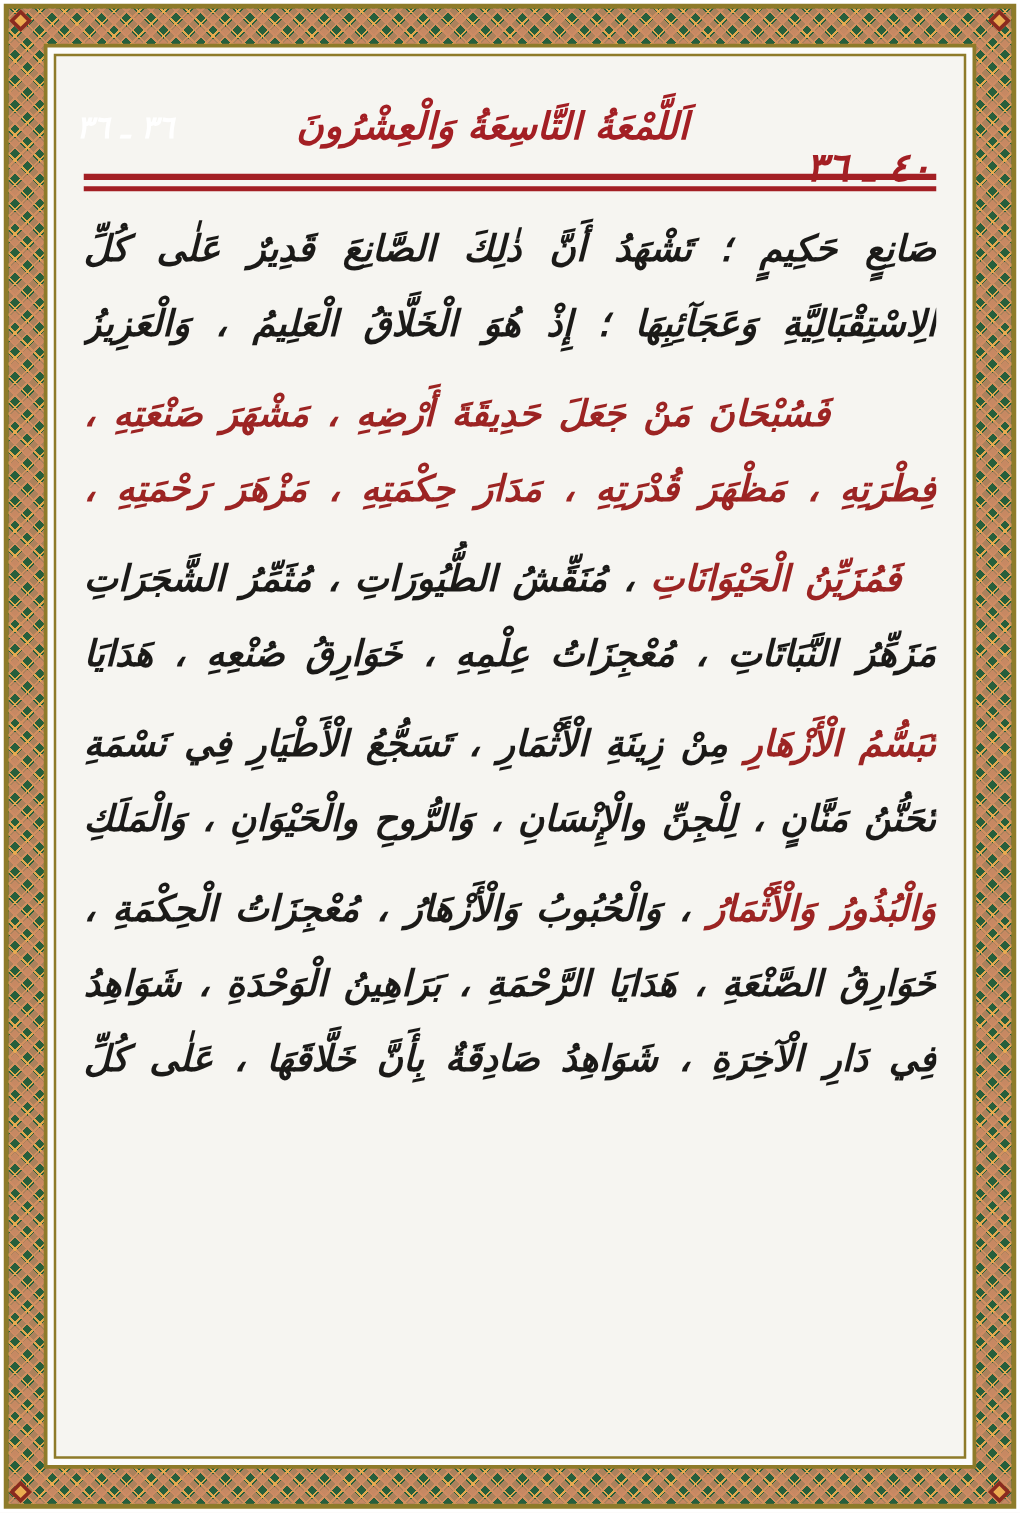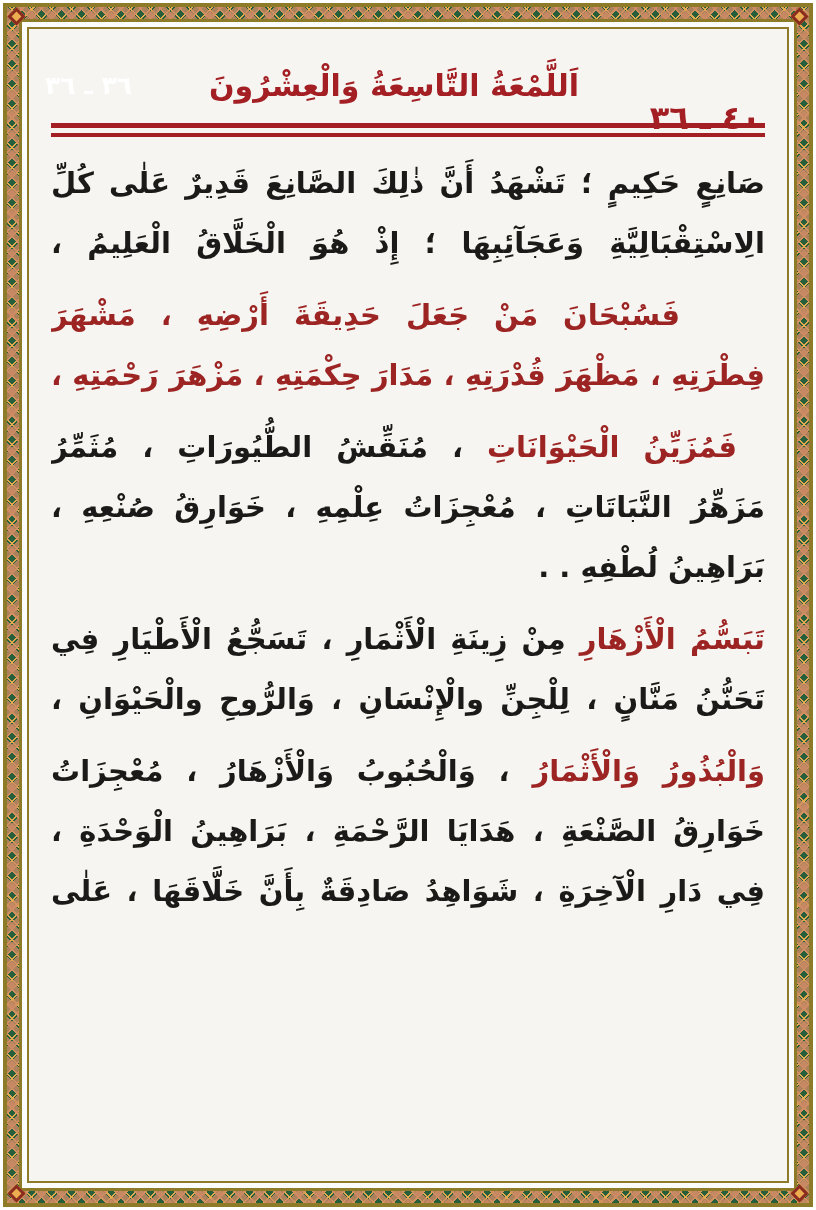--- a/index.html
+++ b/index.html
@@ -11,27 +11,28 @@
     --title-red:#a31f24;
     --body-red:#9c2423;
     --body-black:#1b1a18;
   }
   *{box-sizing:border-box;margin:0;padding:0;}
   html,body{background:#ffffff;}
   body{font-family:"DejaVu Sans",sans-serif;}
   .page{width:816px;height:1210px;background:#ffffff;padding:3px;}
   .gold-outer{width:100%;height:100%;background:var(--gold);padding:4px;}
   .green-band{
-    width:100%;height:100%;position:relative;padding:12px;
+    width:100%;height:100%;position:relative;padding:28px;
     background:
       repeating-linear-gradient(45deg, rgba(205,138,100,.80) 0 6px, transparent 6px 14px),
       repeating-linear-gradient(-45deg, rgba(205,138,100,.80) 0 6px, transparent 6px 14px),
       repeating-linear-gradient(45deg, rgba(236,172,80,.95) 0 1.5px, transparent 1.5px 7px),
       repeating-linear-gradient(-45deg, rgba(236,172,80,.95) 0 1.5px, transparent 1.5px 7px),
       var(--green);
+    font-style: italic;
   }
   .corner{
     position:absolute;width:13px;height:13px;background:var(--diamond-gold);
     border:3px solid #8a2b20;transform:rotate(45deg);z-index:3;
   }
   .c-tl{top:3px;left:3px}.c-tr{top:3px;right:3px}
   .c-bl{bottom:3px;left:3px}.c-br{bottom:3px;right:3px}
   .inner-gold{width:100%;height:100%;background:var(--gold);padding:3px;}
   .white-gap{width:100%;height:100%;background:#fcfcfa;padding:5px;}
   .paper{
@@ -112,22 +113,20 @@
               <div class="line j">
                 <span class="red">فِطْرَتِهِ ، مَظْهَرَ قُدْرَتِهِ ، مَدَارَ حِكْمَتِهِ ، مَزْهَرَ رَحْمَتِهِ ، مَزْرَعَ جَنَّتِهِ ،</span></div>
 
 
               <div class="line j p-start ind-sm">
                 <span class="red">فَمُزَيِّنُ الْحَيْوَانَاتِ</span><span class="black"> ، مُنَقِّشُ الطُّيُورَاتِ ، مُثَمِّرُ الشَّجَرَاتِ ،</span></div>
 
               <div class="line j">
                 <span class="black">مَزَهِّرُ النَّبَاتَاتِ ، مُعْجِزَاتُ عِلْمِهِ ، خَوَارِقُ صُنْعِهِ ، هَدَايَا جُودِهِ ،</span></div>
 
-              <div class="line r">
-                <span class="black">بَرَاهِينُ لُطْفِهِ . .</span></div>
 
               <div class="line j p-start">
                 <span class="red">تَبَسُّمُ الْأَزْهَارِ</span><span class="black"> مِنْ زِينَةِ الْأَثْمَارِ ، تَسَجُّعُ الْأَطْيَارِ فِي نَسْمَةِ</span></div>
 
 
 
               <div class="line j">
                 <span class="black">تَحَنُّنُ مَنَّانٍ ، لِلْجِنِّ والْإِنْسَانِ ، وَالرُّوحِ والْحَيْوَانِ ، وَالْمَلَكِ وَالْجَانِّ . .</span></div>
 
               <div class="line j p-start">

